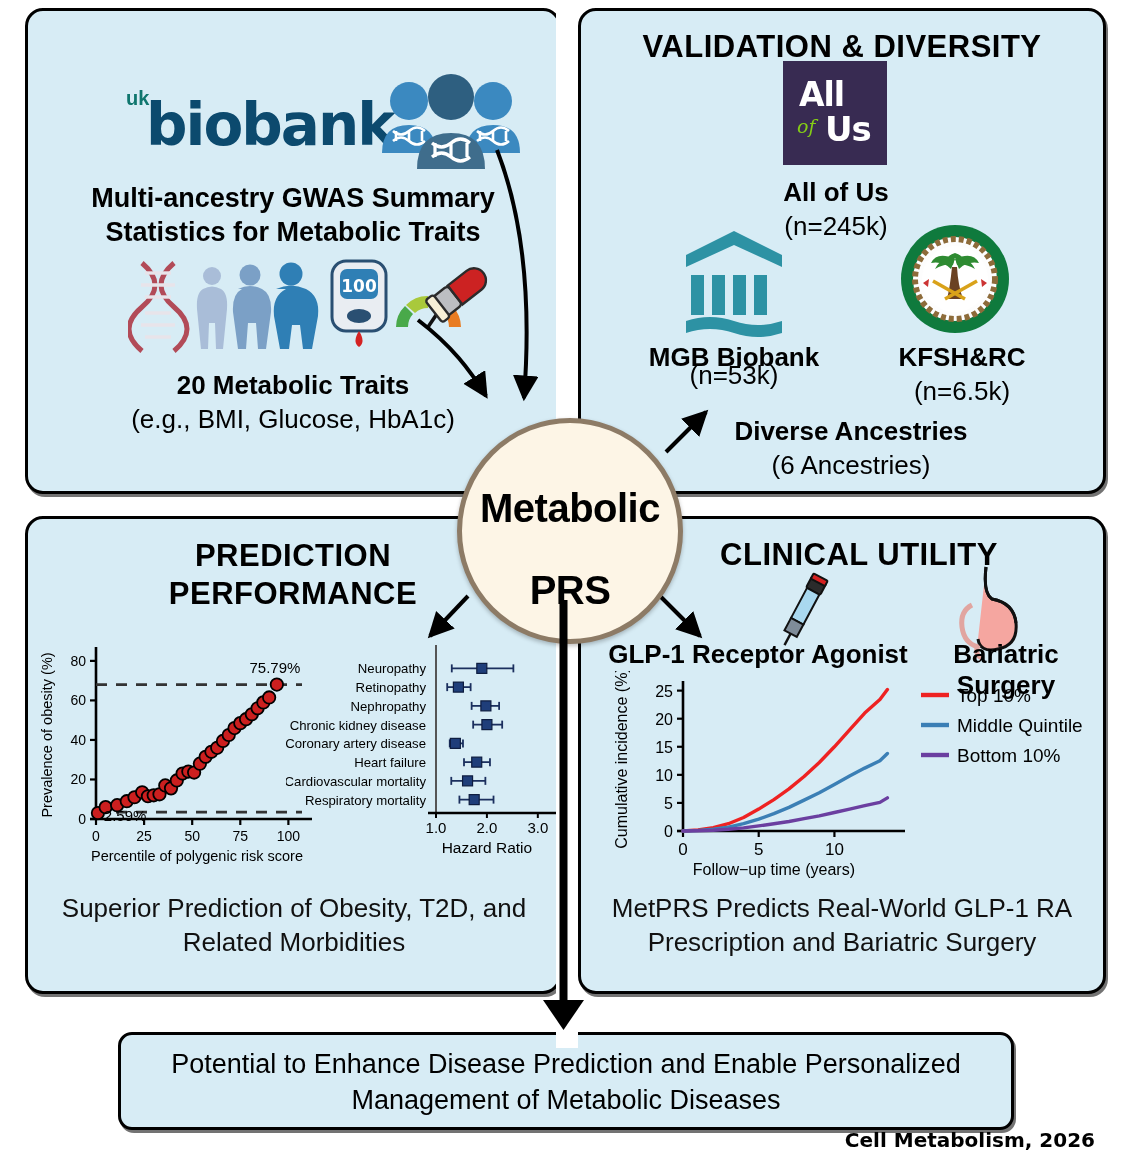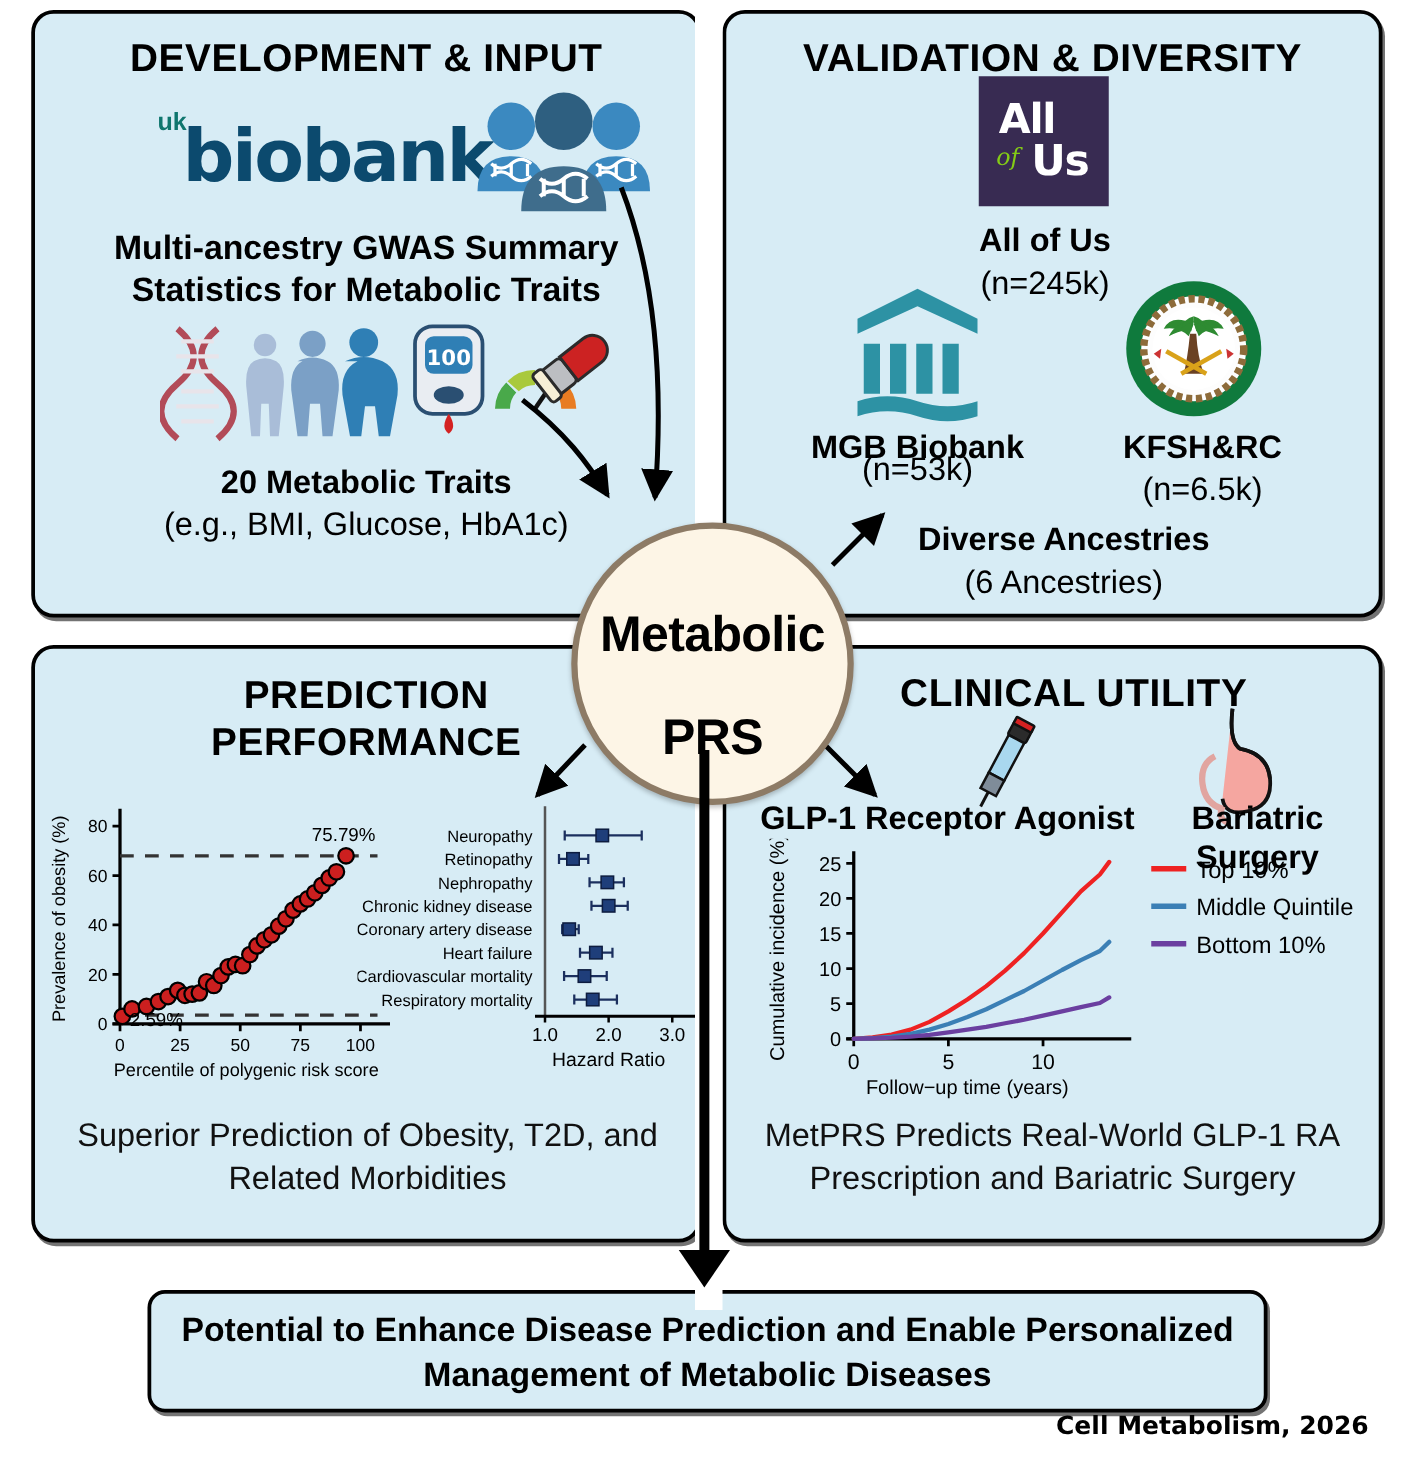--- a/index.html
+++ b/index.html
@@ -56,34 +56,33 @@
            letter-spacing:-1px;font-family:"DejaVu Sans",sans-serif;}
 
   .cap{position:absolute;text-align:center;font-weight:bold;font-size:25px;line-height:31px;}
 
   .big-bold{position:absolute;text-align:center;font-weight:bold;font-size:26px;line-height:33px;}
   .big-norm{position:absolute;text-align:center;font-size:26px;line-height:33px;}
 
   .summary{position:absolute;text-align:center;font-size:26px;line-height:34px;color:#111;}
 
   #bottom-text{position:absolute;left:0;top:11px;width:100%;text-align:center;
-     font-weight:bold;font-size:27px;line-height:36px;}
+     font-weight:normal;font-size:27px;line-height:36px;}
 
   #credit{position:absolute;left:0;top:1128px;width:1095px;text-align:right;
      font-size:20px;font-weight:bold;font-family:"DejaVu Sans",sans-serif;}
 
   .chart{position:absolute;}
 </style>
 </head>
 <body>
 
 <div id="gap-top"></div>
 
 <div class="panel" id="panel-dev">
-  <div class="panel-title t-dev">DEVELOPMENT &amp; INPUT</div>
 
   <div id="ukbb">
     <div class="uk">uk</div>
     <div class="bb">biobank</div>
   </div>
 
   <svg style="position:absolute;left:348px;top:60px;width:150px;height:110px" viewBox="0 0 150 110">
     <circle cx="33" cy="30" r="19" fill="#3b89c0"></circle>
     <path d="M6 82 q0-28 27-28 q27 0 27 28 z" fill="#3b89c0"></path>
     <circle cx="117" cy="30" r="19" fill="#3b89c0"></circle>

